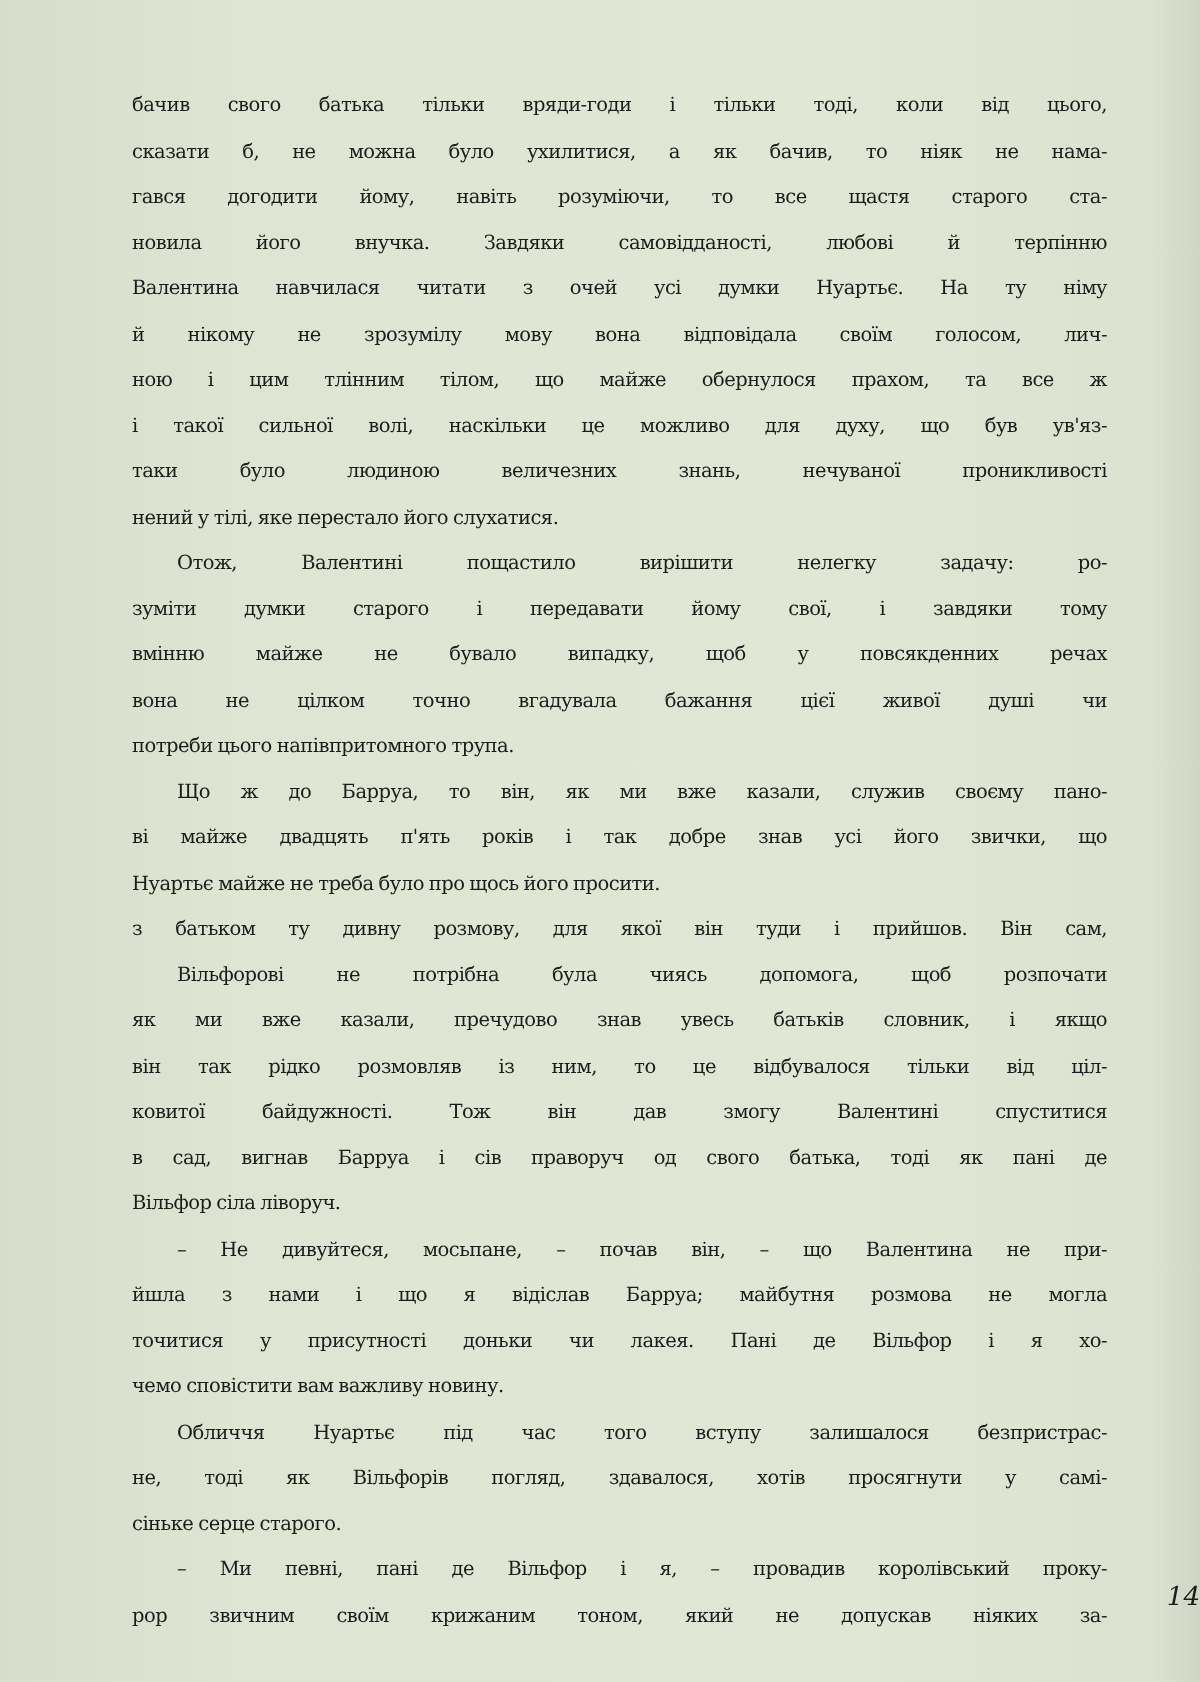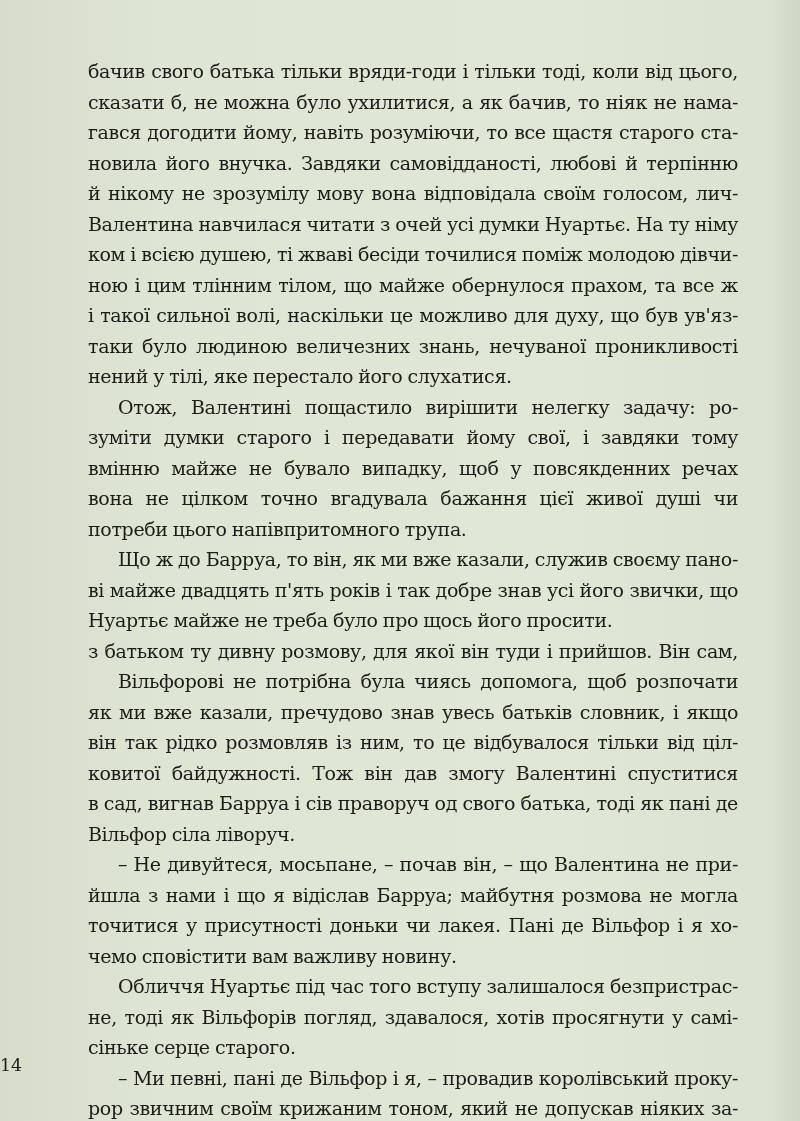--- a/index.html
+++ b/index.html
@@ -19,56 +19,56 @@
     .page {
       position: absolute;
       left: 88px;
       top: 56px;
       width: 650px;
     }
     .line {
       display: block;
       height: 30.5px;
       line-height: 30.5px;
-      font-size: 19px;
+      font-size: 13px;
       white-space: nowrap;
       text-align: justify;
       text-align-last: justify;
       letter-spacing: -0.35px;
       word-spacing: -0.5px;
     }
     .line.last {
       text-align-last: left;
     }
     .line.indent {
       padding-left: 30px;
     }
     .page-number {
       position: absolute;
       left: 0;
       width: 800px;
       top: 1050px;
-      text-align: left;
+      text-align: right;
       font-size: 17.4px;
       line-height: 30px;
+      font-style: italic;
     }
   </style>
 </head>
 <body>
 
 <div class="page">
 
   <div>
     <span class="line">бачив свого батька тільки вряди-годи і тільки тоді, коли від цього,</span>
     <span class="line">сказати б, не можна було ухилитися, а як бачив, то ніяк не нама-</span>
     <span class="line">гався догодити йому, навіть розуміючи, то все щастя старого ста-</span>
     <span class="line">новила його внучка. Завдяки самовідданості, любові й терпінню</span>
+    <span class="line">Валентина навчилася читати з очей усі думки Нуартьє. На ту німу</span>
     <span class="line">й нікому не зрозумілу мову вона відповідала своїм голосом, лич-</span>
-    <span class="line">Валентина навчилася читати з очей усі думки Нуартьє. На ту німу</span>
-    <span class="line">ком і всією душею, ті жваві бесіди точилися поміж молодою дівчи-</span>
     <span class="line">ною і цим тлінним тілом, що майже обернулося прахом, та все ж</span>
     <span class="line">і такої сильної волі, наскільки це можливо для духу, що був ув'яз-</span>
     <span class="line">таки було людиною величезних знань, нечуваної проникливості</span>
     <span class="line last">нений у тілі, яке перестало його слухатися.</span>
   </div>
 
   <div>
     <span class="line indent">Отож, Валентині пощастило вирішити нелегку задачу: ро-</span>
     <span class="line">зуміти думки старого і передавати йому свої, і завдяки тому</span>
     <span class="line">вмінню майже не бувало випадку, щоб у повсякденних речах</span>

